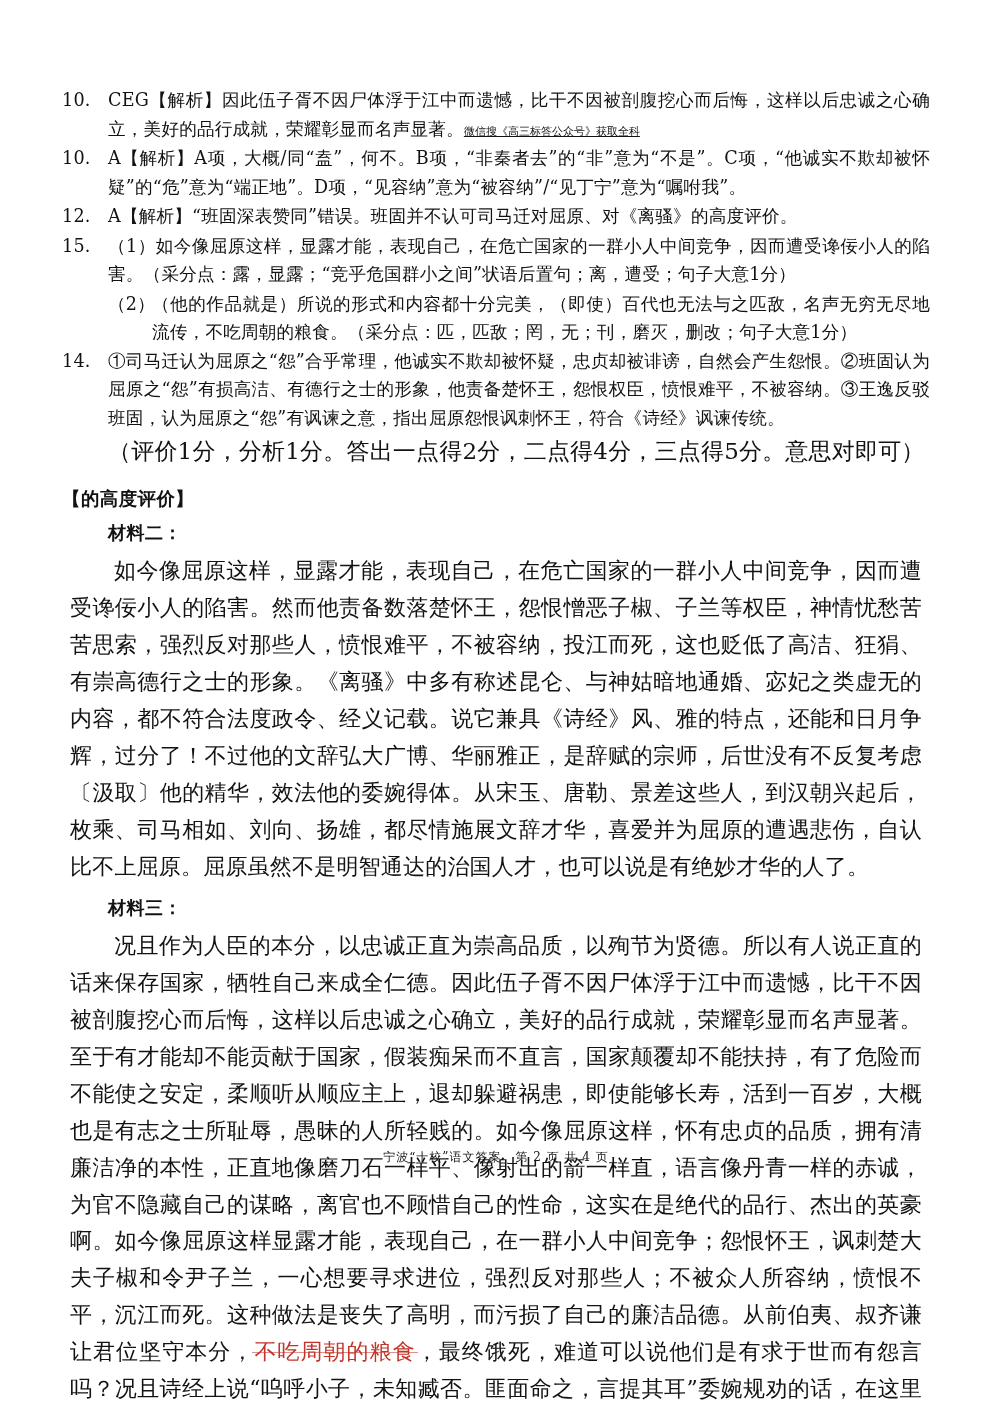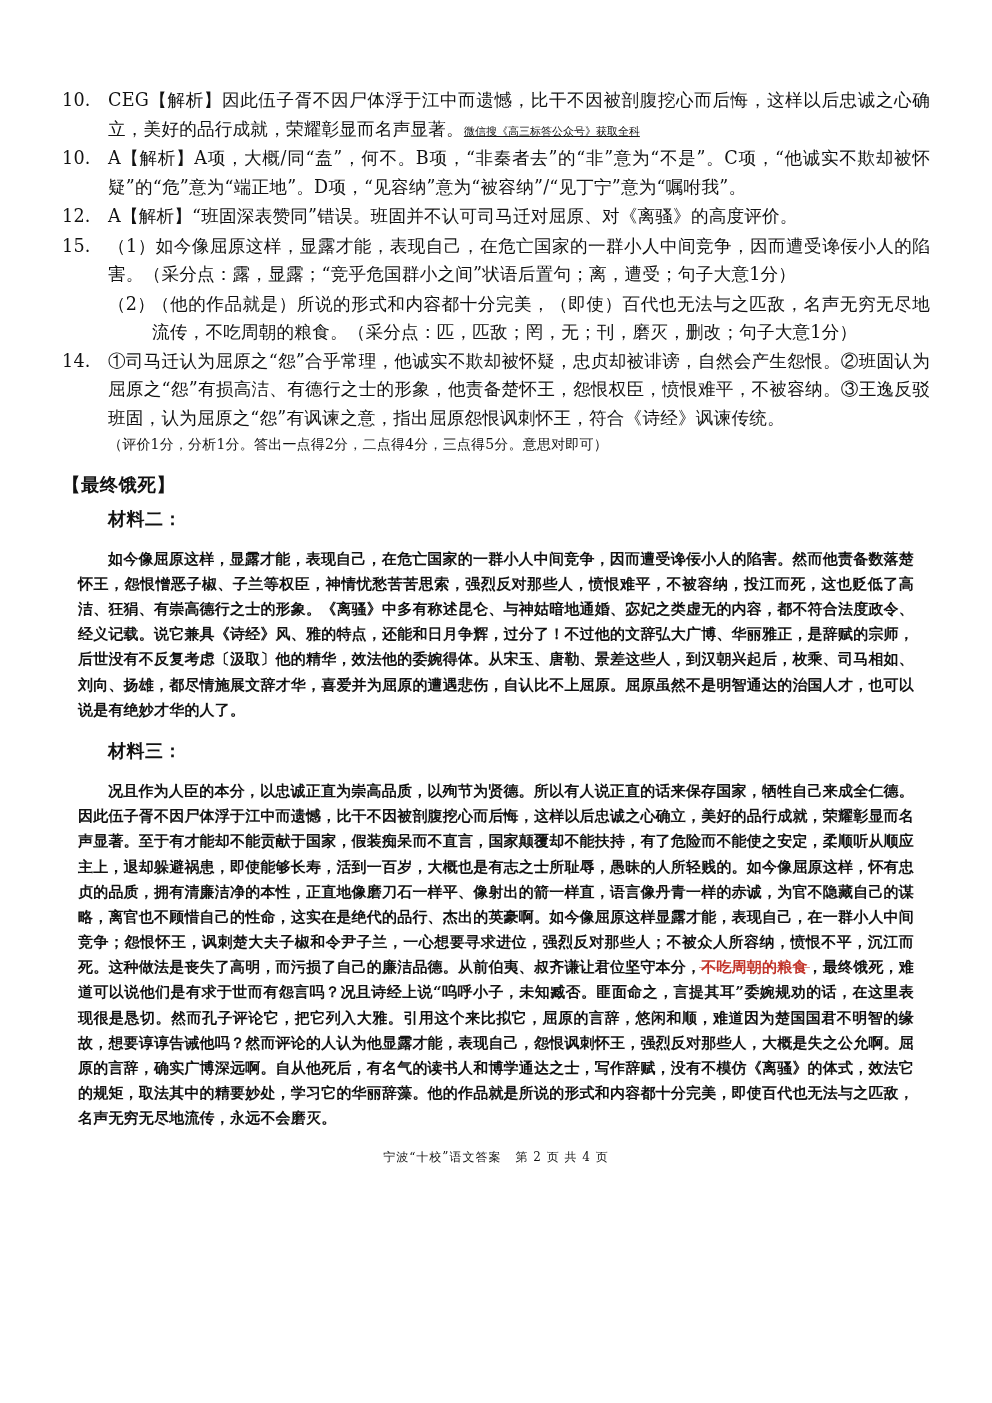--- a/index.html
+++ b/index.html
@@ -63,49 +63,48 @@
     text-align: justify;
     text-justify: inter-ideograph;
   }
   .tiny-note {
     font-size: 11px;
     letter-spacing: 0;
     vertical-align: baseline;
     text-decoration: underline;
   }
   .note-line {
-    font-size: 14px;
+    font-size: 23px;
     line-height: 1.62;
     margin-left: 46px;
     letter-spacing: 0.2px;
   }
   .section-head {
     font-size: 18.4px;
     font-weight: bold;
     margin-top: 16px;
     margin-bottom: 6px;
     letter-spacing: 0.5px;
   }
   .mat-head {
     font-size: 18px;
     font-weight: bold;
     margin-top: 10px;
     margin-bottom: 2px;
     margin-left: 46px;
     letter-spacing: 0.5px;
   }
   .para {
-    font-size: 15px;
+    font-size: 22px;
     line-height: 1.68;
     text-align: justify;
     text-justify: inter-ideograph;
     text-indent: 2em;
     letter-spacing: 0.2px;
-    margin: 16px;
-    font-weight: bold;
+    margin: 8px;
   }
   .highlight {
     color: #c2342a;
     position: relative;
   }
   .highlight::after {
     content: "";
     position: absolute;
     left: -2px;
     right: -2px;
@@ -154,21 +153,21 @@
     <span class="sub-num">（2）</span>
     <span class="sub-body">（他的作品就是）所说的形式和内容都十分完美，（即使）百代也无法与之匹敌，名声无穷无尽地流传，不吃周朝的粮食。（采分点：匹，匹敌；罔，无；刊，磨灭，删改；句子大意1分）</span>
   </div>
 
   <div class="ans-item">
     <span class="ans-num">14.</span>
     <span class="ans-body">①司马迁认为屈原之“怨”合乎常理，他诚实不欺却被怀疑，忠贞却被诽谤，自然会产生怨恨。②班固认为屈原之“怨”有损高洁、有德行之士的形象，他责备楚怀王，怨恨权臣，愤恨难平，不被容纳。③王逸反驳班固，认为屈原之“怨”有讽谏之意，指出屈原怨恨讽刺怀王，符合《诗经》讽谏传统。</span>
   </div>
   <div class="note-line">（评价1分，分析1分。答出一点得2分，二点得4分，三点得5分。意思对即可）</div>
 
-  <div class="section-head">【最终饿死】</div>
+  <div class="section-head">【的高度评价】</div>
 
   <div class="mat-head">材料二：</div>
   <p class="para">如今像屈原这样，显露才能，表现自己，在危亡国家的一群小人中间竞争，因而遭受谗佞小人的陷害。然而他责备数落楚怀王，怨恨憎恶子椒、子兰等权臣，神情忧愁苦苦思索，强烈反对那些人，愤恨难平，不被容纳，投江而死，这也贬低了高洁、狂狷、有崇高德行之士的形象。《离骚》中多有称述昆仑、与神姑暗地通婚、宓妃之类虚无的内容，都不符合法度政令、经义记载。说它兼具《诗经》风、雅的特点，还能和日月争辉，过分了！不过他的文辞弘大广博、华丽雅正，是辞赋的宗师，后世没有不反复考虑〔汲取〕他的精华，效法他的委婉得体。从宋玉、唐勒、景差这些人，到汉朝兴起后，枚乘、司马相如、刘向、扬雄，都尽情施展文辞才华，喜爱并为屈原的遭遇悲伤，自认比不上屈原。屈原虽然不是明智通达的治国人才，也可以说是有绝妙才华的人了。</p>
 
   <div class="mat-head">材料三：</div>
   <p class="para"><span>况且作为人臣的本分，以忠诚正直为崇高品质，以殉节为贤德。所以有人说正直的话来保存国家，牺牲自己来成全仁德。因此伍子胥不因尸体浮于江中而遗憾，比干不因被剖腹挖心而后悔，这样以后忠诚之心确立，美好的品行成就，荣耀彰显而名声显著。至于有才能却不能贡献于国家，假装痴呆而不直言，国家颠覆却不能扶持，有了危险而不能使之安定，柔顺听从顺应主上，退却躲避祸患，即使能够长寿，活到一百岁，大概也是有志之士所耻辱，愚昧的人所轻贱的。如今像屈原这样，怀有忠贞的品质，拥有清廉洁净的本性，正直地像磨刀石一样平、像射出的箭一样直，语言像丹青一样的赤诚，为官不隐藏自己的谋略，离官也不顾惜自己的性命，这实在是绝代的品行、杰出的英豪啊。如今像屈原这样显露才能，表现自己，在一群小人中间竞争；怨恨怀王，讽刺楚大夫子椒和令尹子兰，一心想要寻求进位，强烈反对那些人；不被众人所容纳，愤恨不平，沉江而死。这种做法是丧失了高明，而污损了自己的廉洁品德。从前伯夷、叔齐谦让君位坚守本分，</span><span class="highlight">不吃周朝的粮食</span><span>，最终饿死，难道可以说他们是有求于世而有怨言吗？况且诗经上说“呜呼小子，未知臧否。匪面命之，言提其耳”委婉规劝的话，在这里表现很是恳切。然而孔子评论它，把它列入大雅。引用这个来比拟它，屈原的言辞，悠闲和顺，难道因为楚国国君不明智的缘故，想要谆谆告诫他吗？然而评论的人认为他显露才能，表现自己，怨恨讽刺怀王，强烈反对那些人，大概是失之公允啊。屈原的言辞，确实广博深远啊。自从他死后，有名气的读书人和博学通达之士，写作辞赋，没有不模仿《离骚》的体式，效法它的规矩，取法其中的精要妙处，学习它的华丽辞藻。他的作品就是所说的形式和内容都十分完美，即使百代也无法与之匹敌，名声无穷无尽地流传，永远不会磨灭。</span></p>
 
   <div class="footer">
     <span>宁波“十校”语文答案</span><span class="sep"></span><span>第 2 页 共 4 页</span>
   </div>

